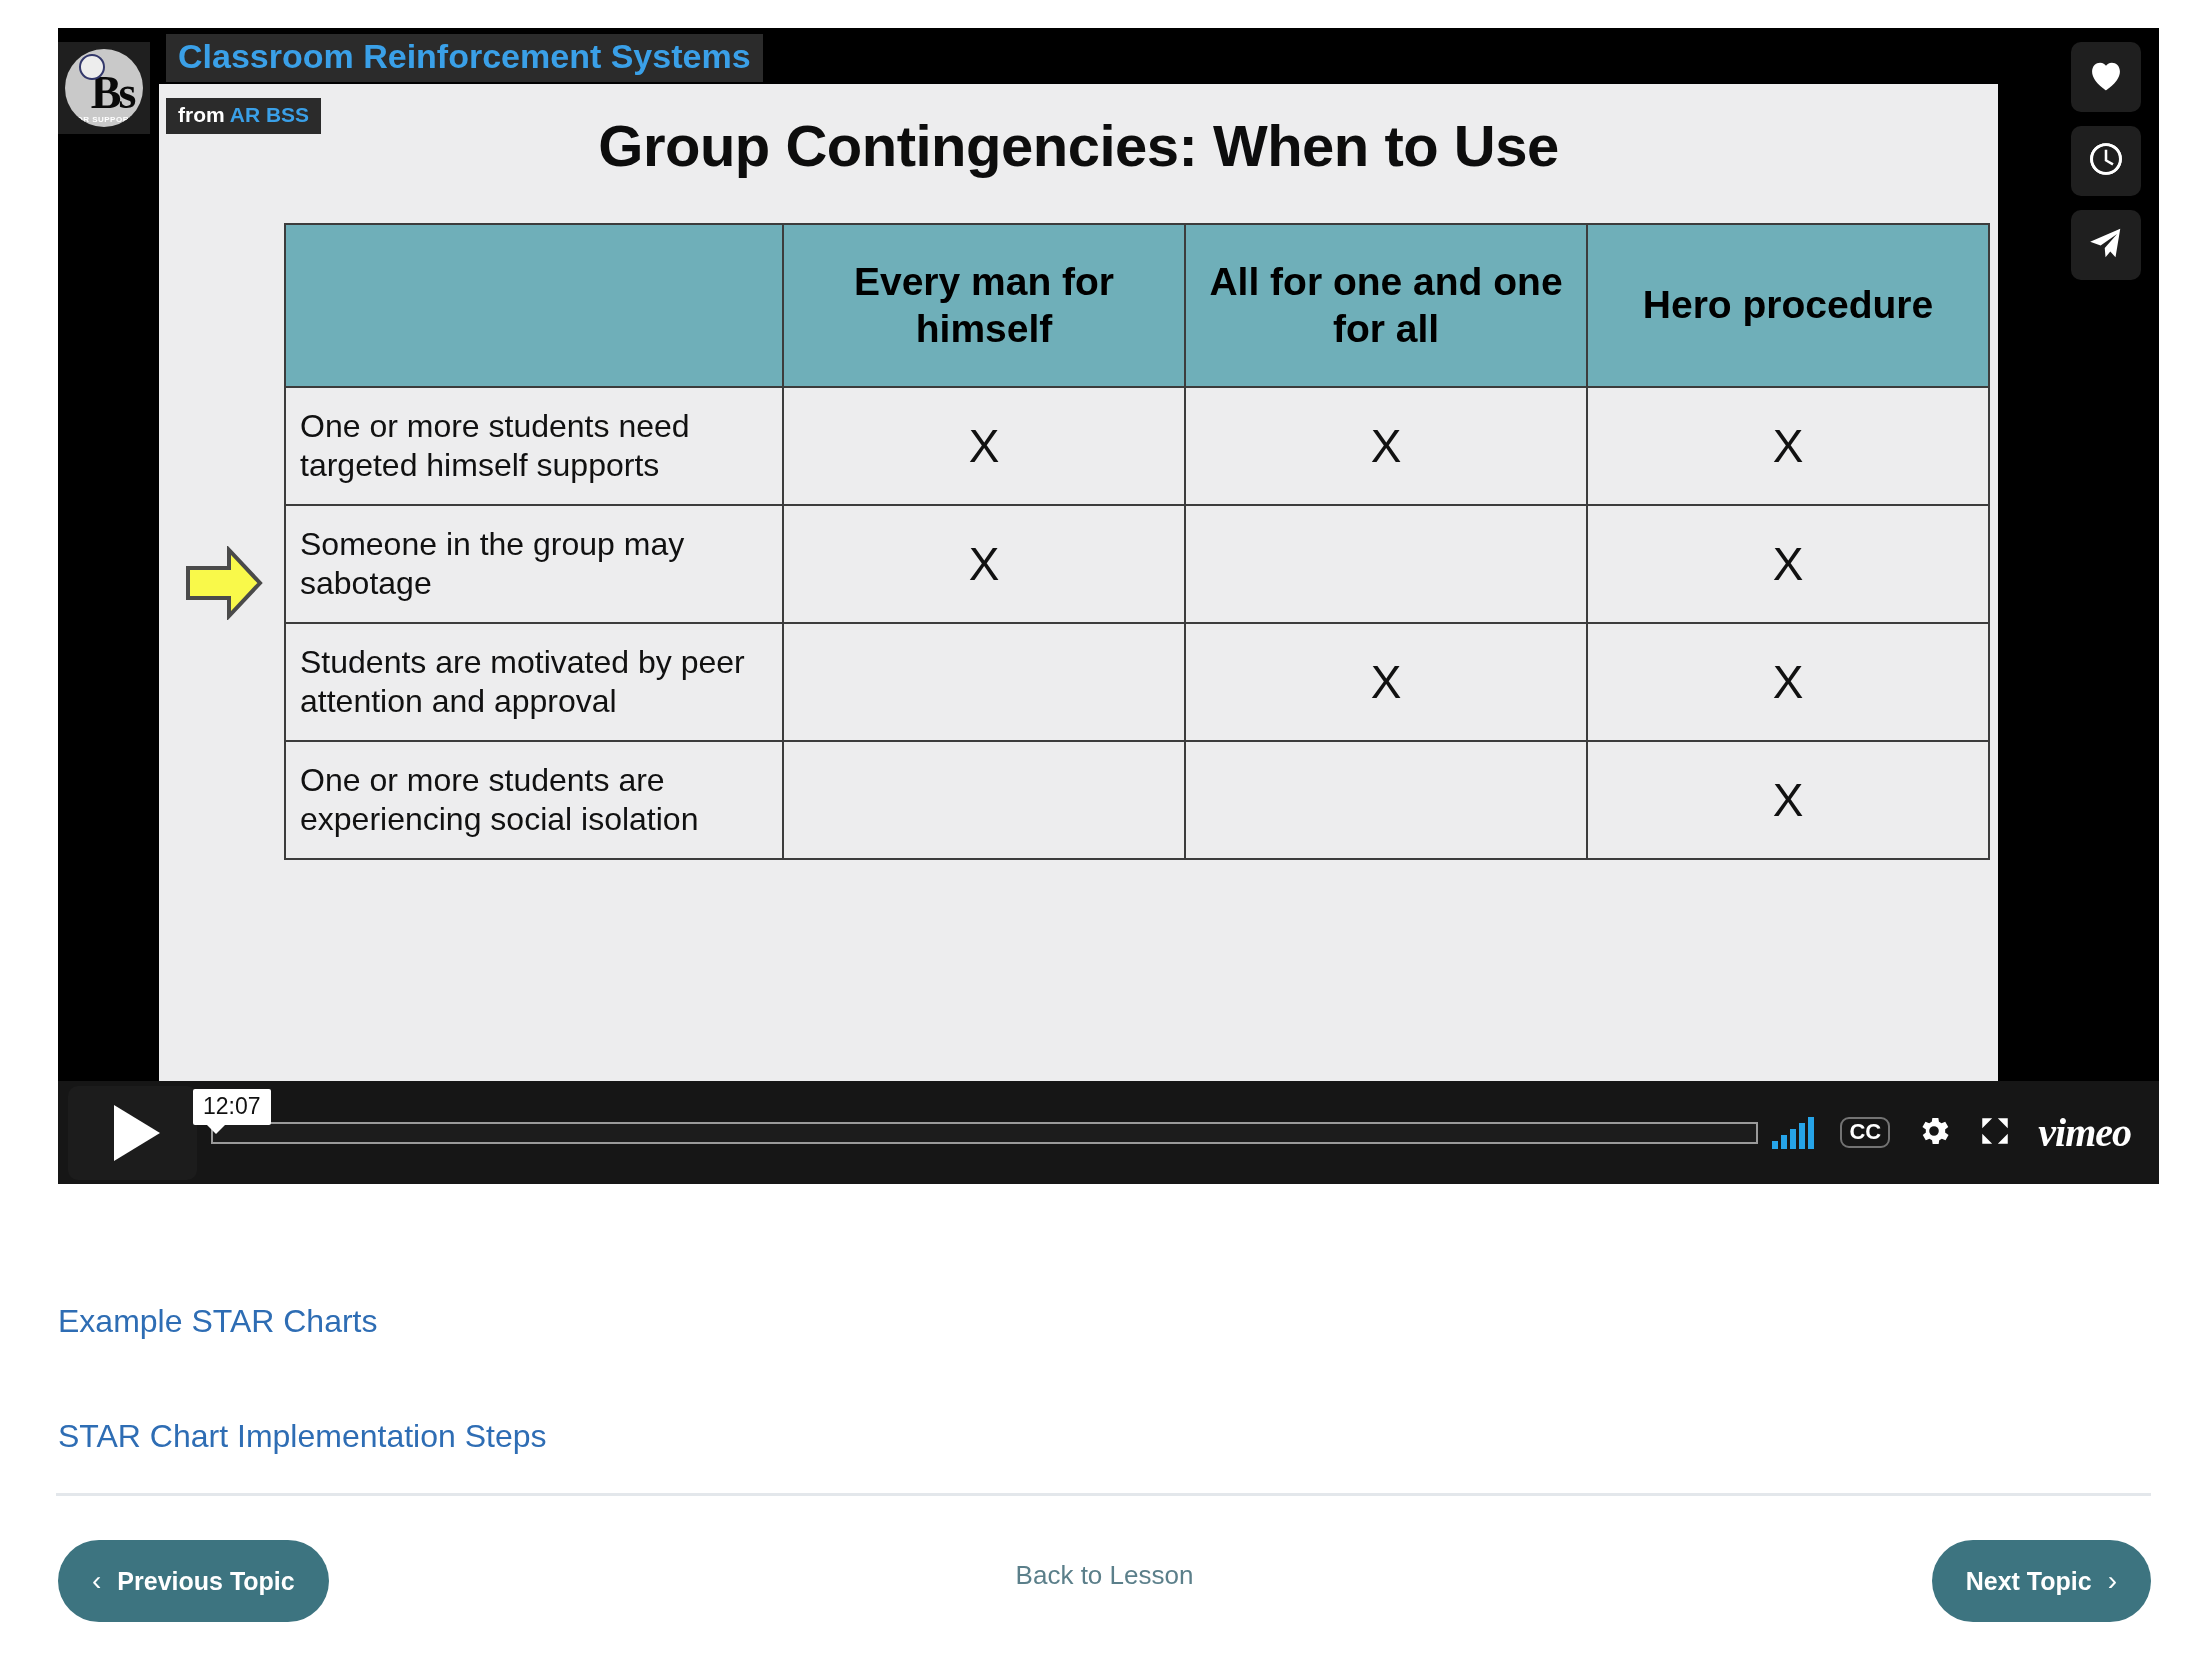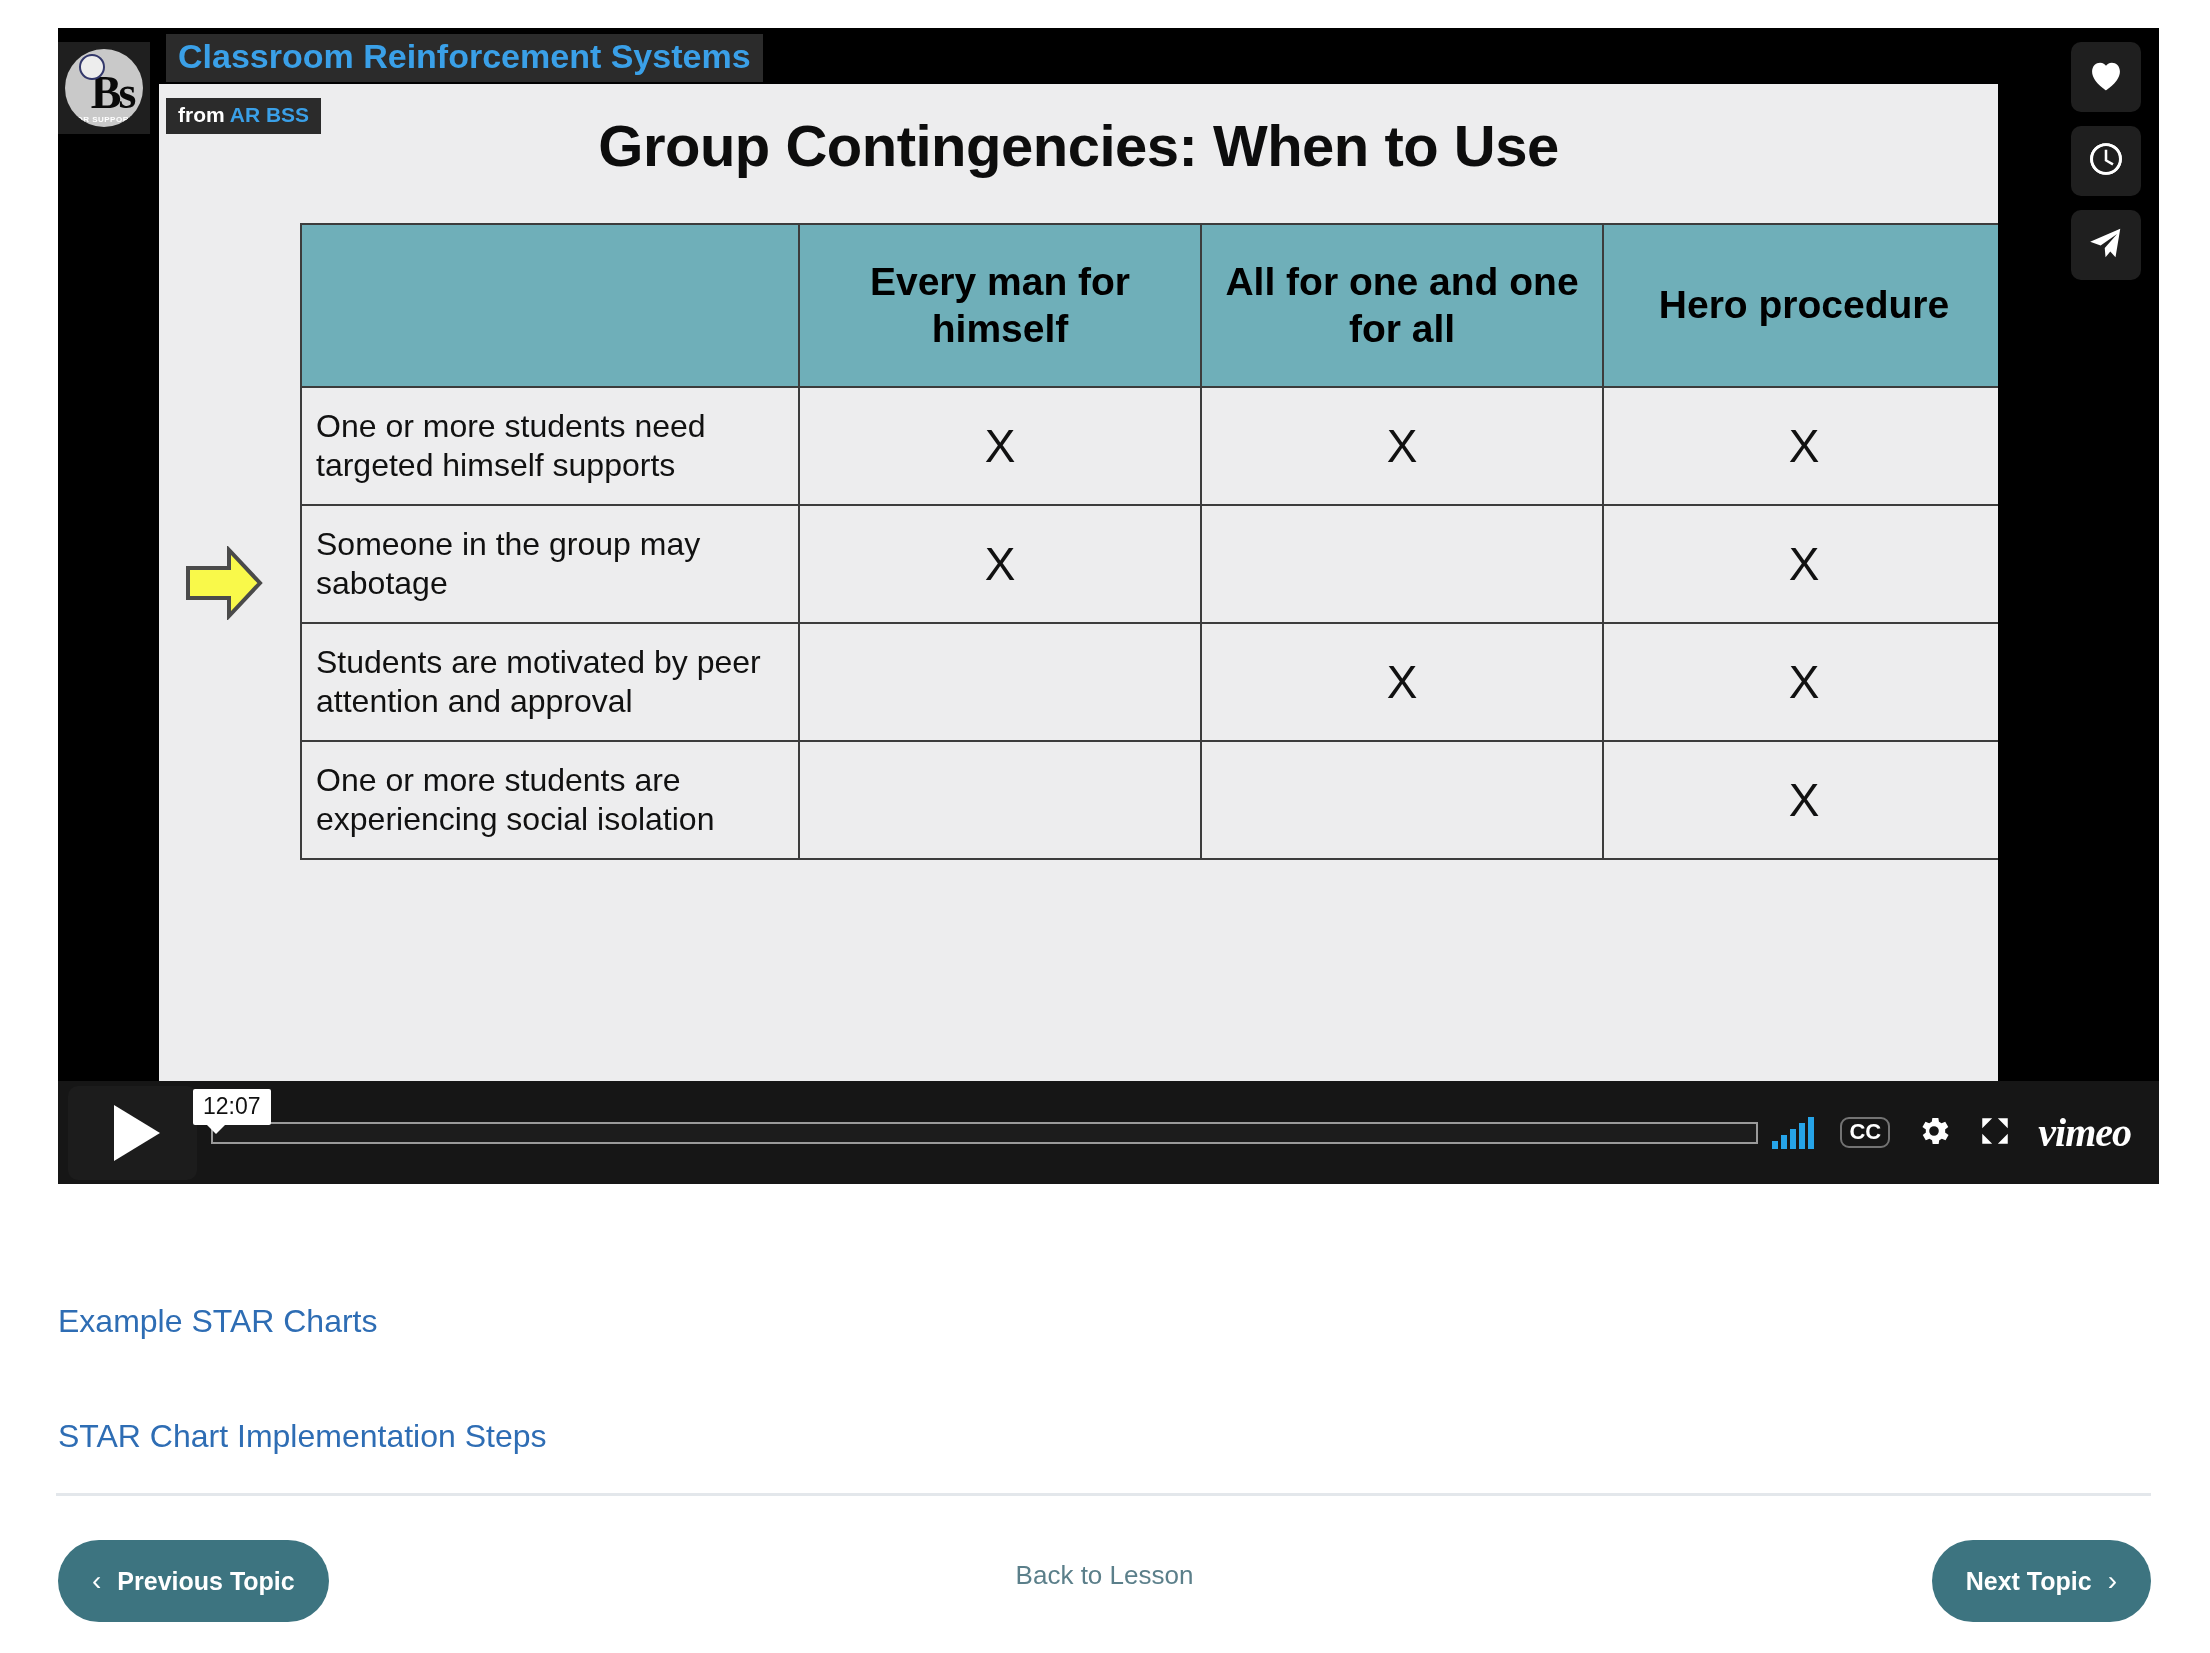--- a/index.html
+++ b/index.html
@@ -43,21 +43,21 @@
     text-align: center;
     font-size: 58px;
     font-weight: 700;
     color: #0d0d0d;
     letter-spacing: -0.5px;
   }
 
   
   .grid {
     position: absolute;
-    left: 141px;   
+    left: 125px;   
     top: 139px;    
     width: 1703px;
     border-collapse: collapse;
     table-layout: fixed;
   }
   .grid td, .grid th {
     border: 2px solid #3c3c3c;
     padding: 0;
   }
   .grid thead th {

